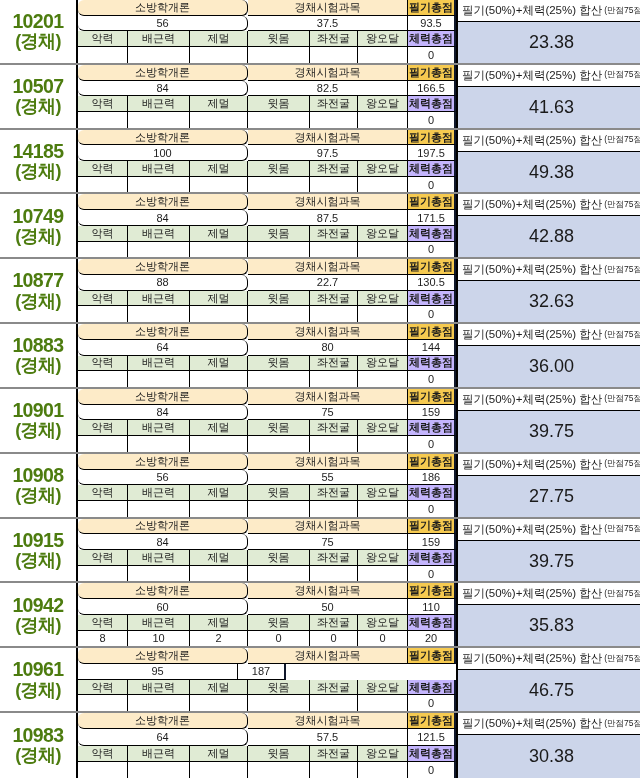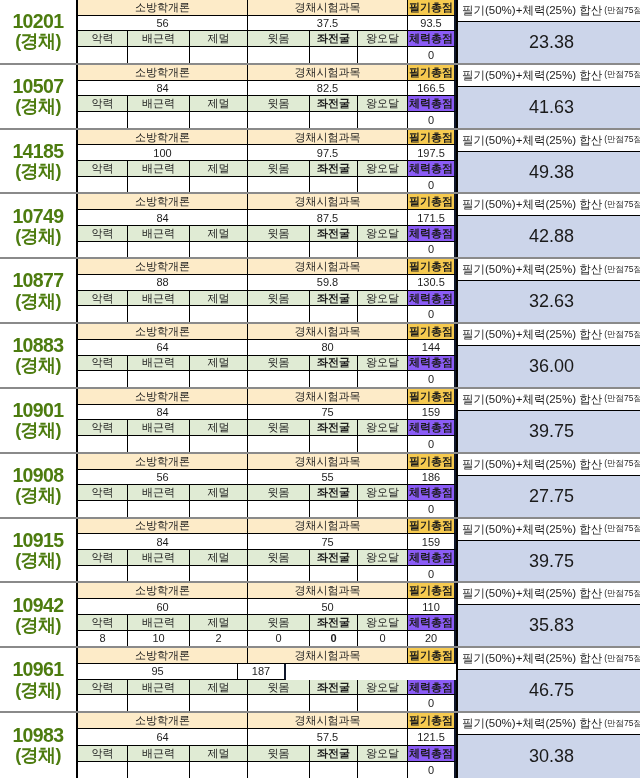--- a/index.html
+++ b/index.html
@@ -72,30 +72,30 @@
     white-space: nowrap;
   }
   .grow:last-child .cell { border-bottom: none; }
   .cell.last { border-right: 2px solid #0f172a; }
 
   
   .w-ak   { flex: 0 0 50px; }
   .w-bg   { flex: 0 0 62px; }
   .w-jm   { flex: 0 0 58px; }
   .w-wm   { flex: 0 0 62px; }
-  .w-jj   { flex: 0 0 48px; font-weight: bold; }
+  .w-jj   { flex: 0 0 48px; }
   .w-wo   { flex: 0 0 50px; }
   .w-tot  { flex: 0 0 48px; }
-  .w-sub1 { flex: 0 0 170px; }  
+  .w-sub1 { flex: 0 0 170px; border-radius: 6px; }  
   .w-sub2 { flex: 0 0 160px; }  
 
   .hdr-cream { background: #fdebc8; }
   .hdr-gold  { background: #f6ca50; font-weight: 700; }
   .hdr-green { background: #e0ebd4; }
-  .hdr-grn2  { background: #8b5cf6; font-weight: 700; }
+  .hdr-grn2  { background: #c4b5fd; font-weight: 700; }
   .val { background: #ffffff; font-size: 11.5px; }
 
   
   .result {
     flex: 1 1 auto;
     display: flex;
     flex-direction: column;
     border-left: 2px solid #000000;
   }
   .res-note {
@@ -306,21 +306,21 @@
         <div class="idsub">(경채)</div>
       </div>
       <div class="grid">
         <div class="grow">
           <div class="cell w-sub1 hdr-cream">소방학개론</div>
           <div class="cell w-sub2 hdr-cream">경채시험과목</div>
           <div class="cell w-tot hdr-gold last">필기총점</div>
         </div>
         <div class="grow">
           <div class="cell w-sub1 val">88</div>
-          <div class="cell w-sub2 val">59.8</div>
+          <div class="cell w-sub2 val">22.7</div>
           <div class="cell w-tot val last">130.5</div>
         </div>
         <div class="grow">
           <div class="cell w-ak hdr-green">악력</div>
           <div class="cell w-bg hdr-green">배근력</div>
           <div class="cell w-jm hdr-green">제멀</div>
           <div class="cell w-wm hdr-green">윗몸</div>
           <div class="cell w-jj hdr-green">좌전굴</div>
           <div class="cell w-wo hdr-green">왕오달</div>
           <div class="cell w-tot hdr-grn2 last">체력총점</div>

